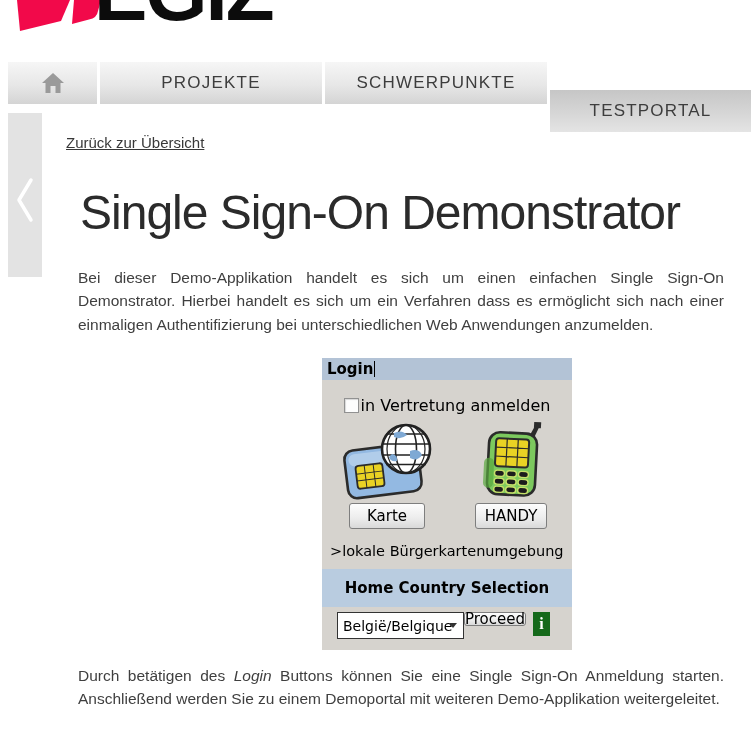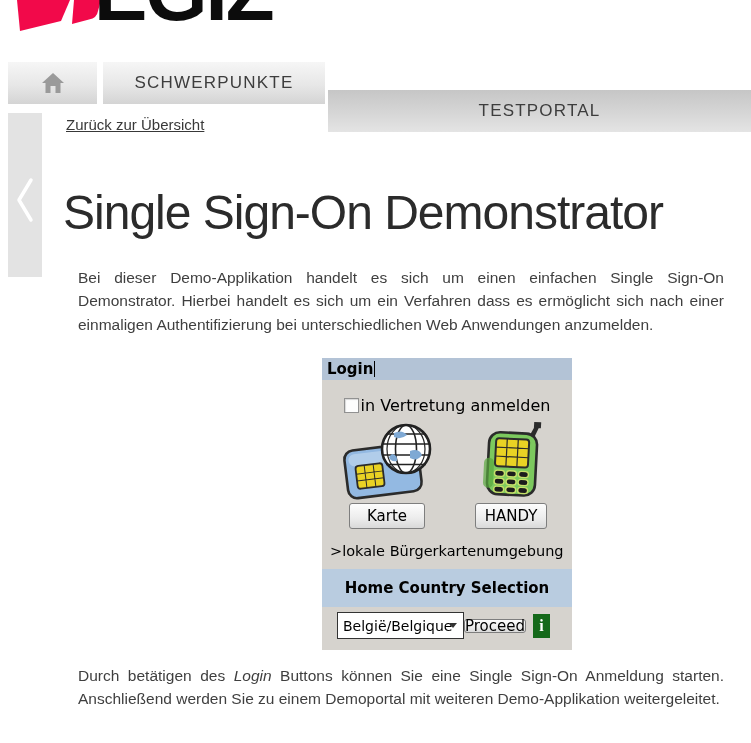--- a/index.html
+++ b/index.html
@@ -22,23 +22,23 @@
   .nav-home{width:89px;}
   .nav-wide{width:222px;}
   .nav-last{flex:1;}
   .nav-cell.active{background:linear-gradient(180deg,#c6c6c6 0%,#d6d6d6 55%,#e4e4e4 100%);margin-top:28px;}
 
   
   .side-strip{position:absolute;left:8px;top:113px;width:34px;height:164px;background:#e3e3e3;cursor:pointer;}
   .side-strip svg{position:absolute;left:6px;top:64px;}
 
   
-  .back-link{position:absolute;left:66px;top:116px;font-size:15px;color:#383838;
+  .back-link{position:absolute;left:66px;top:134px;font-size:15px;color:#383838;
              text-decoration:underline;cursor:pointer;}
-  .page-title{position:absolute;left:63px;top:153px;font-size:48px;font-weight:200;
+  .page-title{position:absolute;left:80px;top:153px;font-size:48px;font-weight:200;
               color:#2b2b2b;letter-spacing:-1px;white-space:nowrap;}
   .para{position:absolute;left:78px;width:646px;font-size:15.5px;line-height:23.5px;
         color:#3f3f3f;text-align:justify;}
   .para-1{top:250px;}
   .para-2{top:648px;}
   .italic{font-style:italic;}
 
   
   .login-box{position:absolute;left:322px;top:358px;width:250px;
              font-family:"DejaVu Sans","Liberation Sans",sans-serif;}
@@ -56,21 +56,21 @@
   .btn-row{display:flex;margin-top:2px;}
   .btn{height:26px;border:1px solid #7e7e7e;border-radius:3px;
        background:linear-gradient(180deg,#fdfdfd 0%,#ececec 60%,#d9d9d9 100%);
        font-size:15px;color:#000;display:flex;align-items:center;justify-content:center;
        cursor:pointer;font-family:inherit;}
   .btn-karte{width:76px;margin-left:27px;}
   .btn-handy{width:72px;margin-left:50px;}
   .env-link{margin-top:14px;padding-left:8px;font-size:14.5px;color:#000;cursor:pointer;}
   .country-bar{margin-top:10px;height:38px;background:#b9cce0;display:flex;
                align-items:center;justify-content:center;font-size:15px;font-weight:bold;color:#000;}
-  .country-row{margin-top:5px;display:flex;align-items:center;padding-left:15px;}
+  .country-row{margin-top:5px;display:flex;align-items:flex-start;padding-left:15px;}
   .select{width:120px;height:25px;background:#fff;border:1px solid #333;display:flex;
           align-items:center;font-size:14px;color:#000;padding-left:5px;cursor:pointer;
           position:relative;}
   .select-arrow{position:absolute;right:6px;top:10px;width:0;height:0;
                 border-left:4px solid transparent;border-right:4px solid transparent;
                 border-top:5px solid #333;}
   .btn-proceed{width:62px;height:14px;}
   .info-btn{width:17px;height:24px;margin-left:7px;background:#15691a;color:#fff;
             display:flex;align-items:center;justify-content:center;
             font-family:"Liberation Serif",serif;font-weight:bold;font-size:16px;cursor:pointer;}
@@ -86,20 +86,23 @@
   </svg>
   <div class="logo-text">EGIZ</div>
 
   <div class="nav">
     <div class="nav-cell nav-home">
       <svg width="24" height="22" viewBox="0 0 24 22">
         <path d="M12 1 L23 11 H19.5 V21 H14.5 V14 H9.5 V21 H4.5 V11 H1 Z" fill="#9a9a9a"></path>
       </svg>
     </div>
     <div class="nav-gap"></div>
+    <div class="nav-cell nav-wide">
+      <span>PROJEKTE</span>
+    </div>
     <div class="nav-gap"></div>
     <div class="nav-cell nav-wide">
       <span>SCHWERPUNKTE</span>
     </div>
     <div class="nav-gap"></div>
     <div class="nav-cell nav-last active">
       <span>TESTPORTAL</span>
     </div>
   </div>
 

